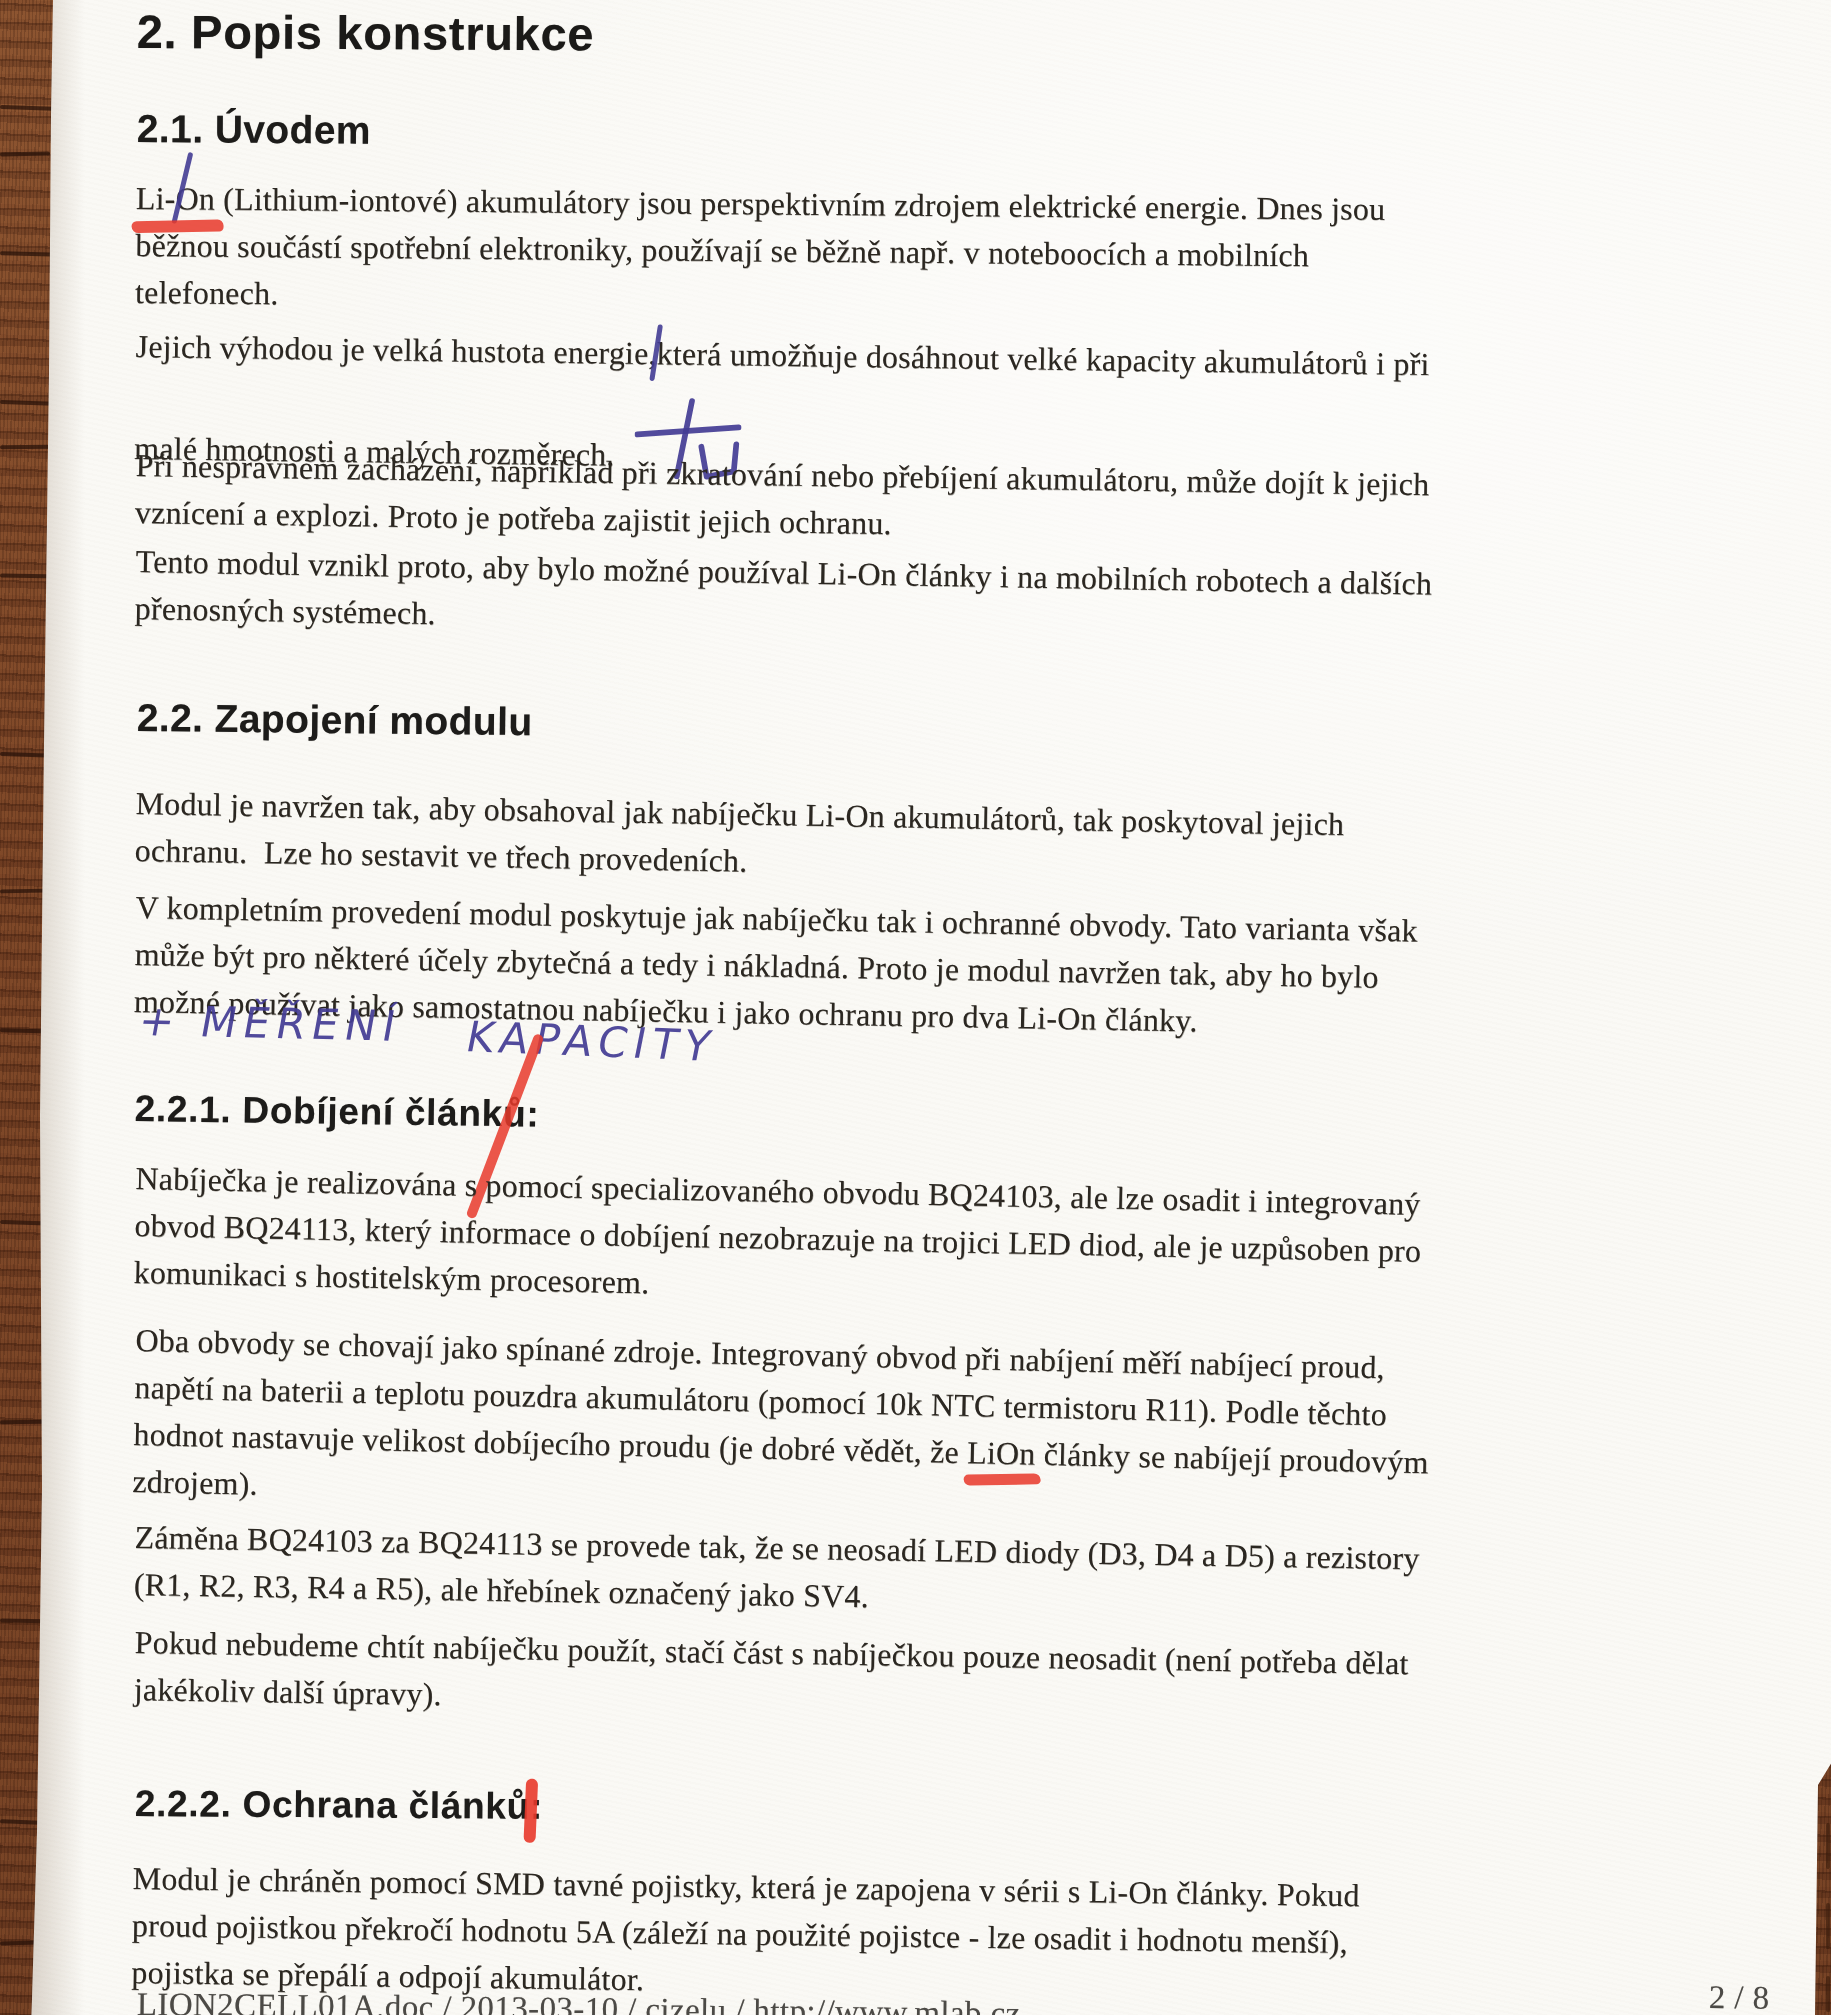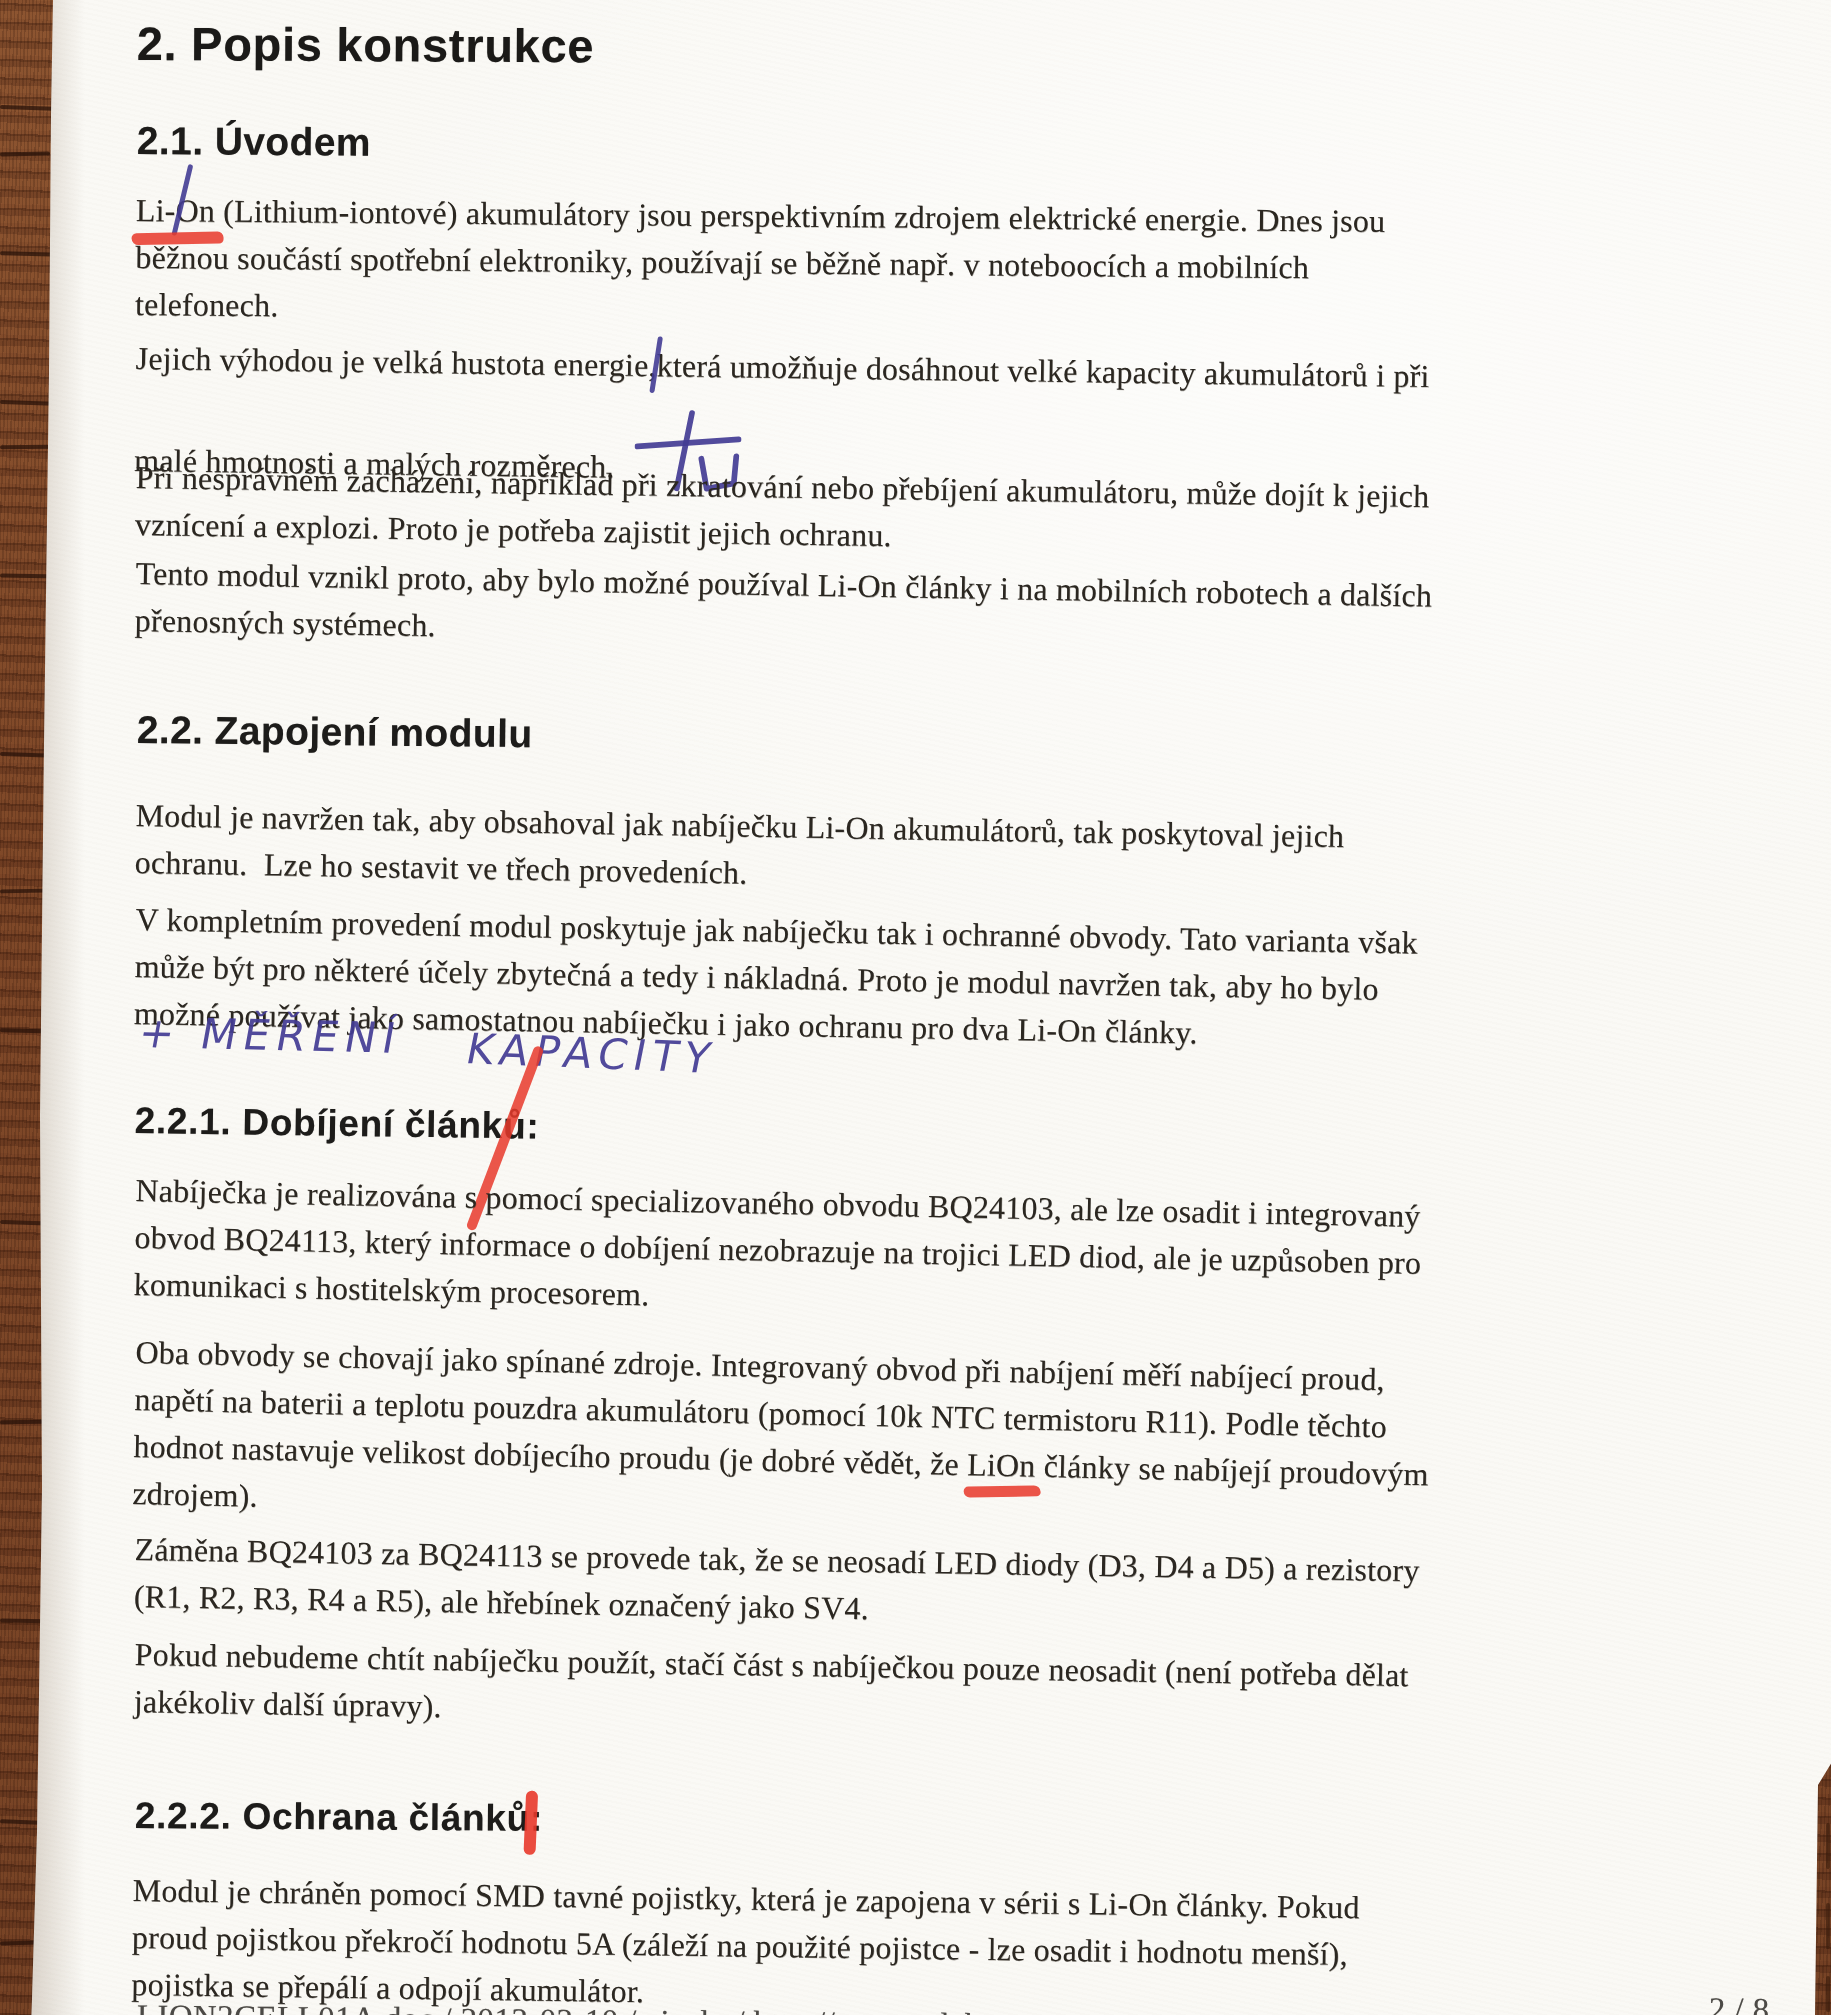--- a/index.html
+++ b/index.html
@@ -25,21 +25,21 @@
       repeating-linear-gradient(12deg, rgba(208,202,190,.05) 0 2.1px, transparent 2.1px 5px),
       #faf9f5;
     clip-path:polygon(53px 0, 1832px 0, 1832px 1762px, 1818px 1785px, 1815px 2015px,
       31.5px 2015px, 37px 1832px, 42px 1488px, 40px 1116px, 44px 744px, 49px 372px, 51px 114px);
   }
   .paper::before{
     content:"";position:absolute;left:31.5px;top:0;bottom:0;width:53px;
     background:linear-gradient(90deg, rgba(110,82,55,.22), rgba(0,0,0,0));
   }
   
-  .content{position:absolute;inset:0;z-index:3;margin-top:12px;}
+  .content{position:absolute;inset:0;z-index:3;}
   .blk{position:absolute;transform-origin:0 0;}
   .h1{font-family:"Liberation Sans",sans-serif;font-weight:700;font-size:47px;color:#1b1a18;
       letter-spacing:0.7px;margin:0;text-shadow:0 0 0.7px rgba(20,18,14,.45);}
   .h2{font-family:"Liberation Sans",sans-serif;font-weight:700;font-size:39px;color:#1d1c1a;
       letter-spacing:0.4px;margin:0;text-shadow:0 0 0.7px rgba(20,18,14,.4);}
   .h3{font-family:"Liberation Sans",sans-serif;font-weight:700;font-size:37px;color:#1d1c1a;
       letter-spacing:0.7px;margin:0;text-shadow:0 0 0.7px rgba(20,18,14,.4);}
   .para{font-size:32px;line-height:47px;color:#2b2721;letter-spacing:0.2px;
         text-shadow:0.4px 0.6px 0.6px rgba(52,46,36,.42);}
   .ln{white-space:pre;height:47px;}

